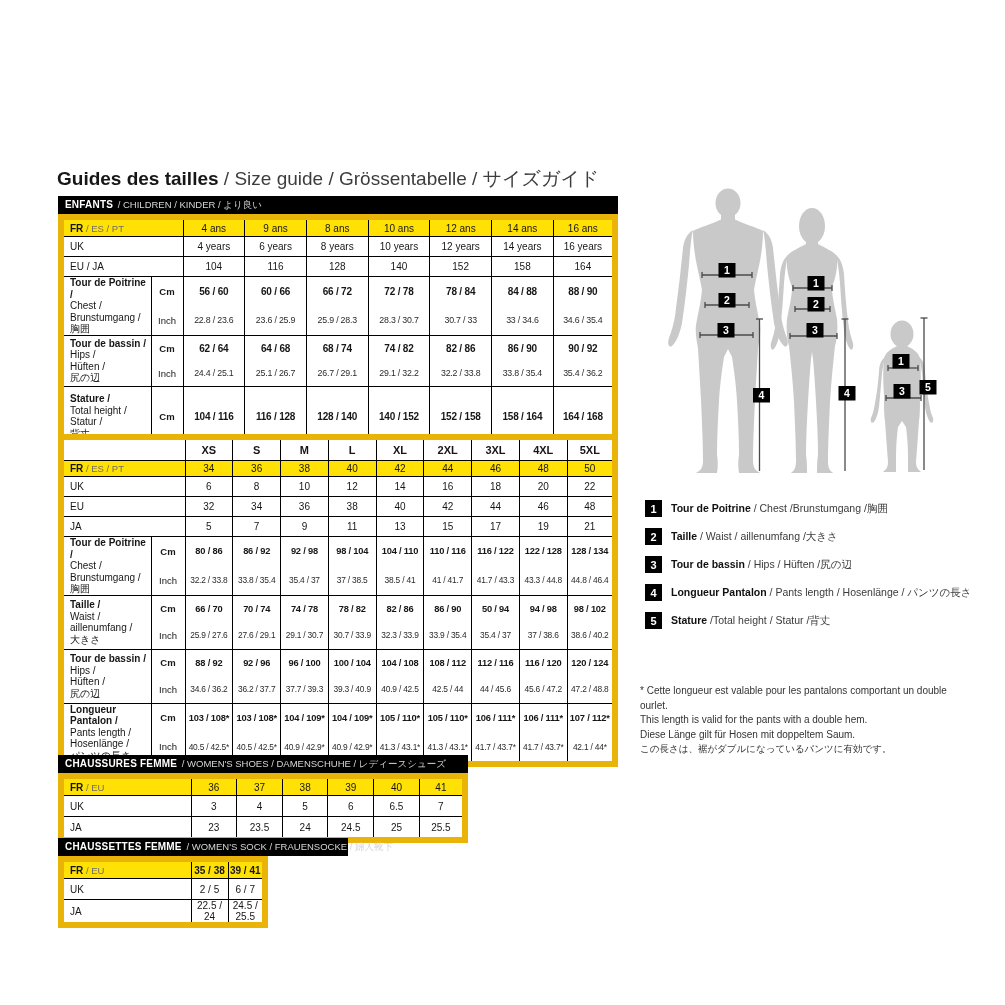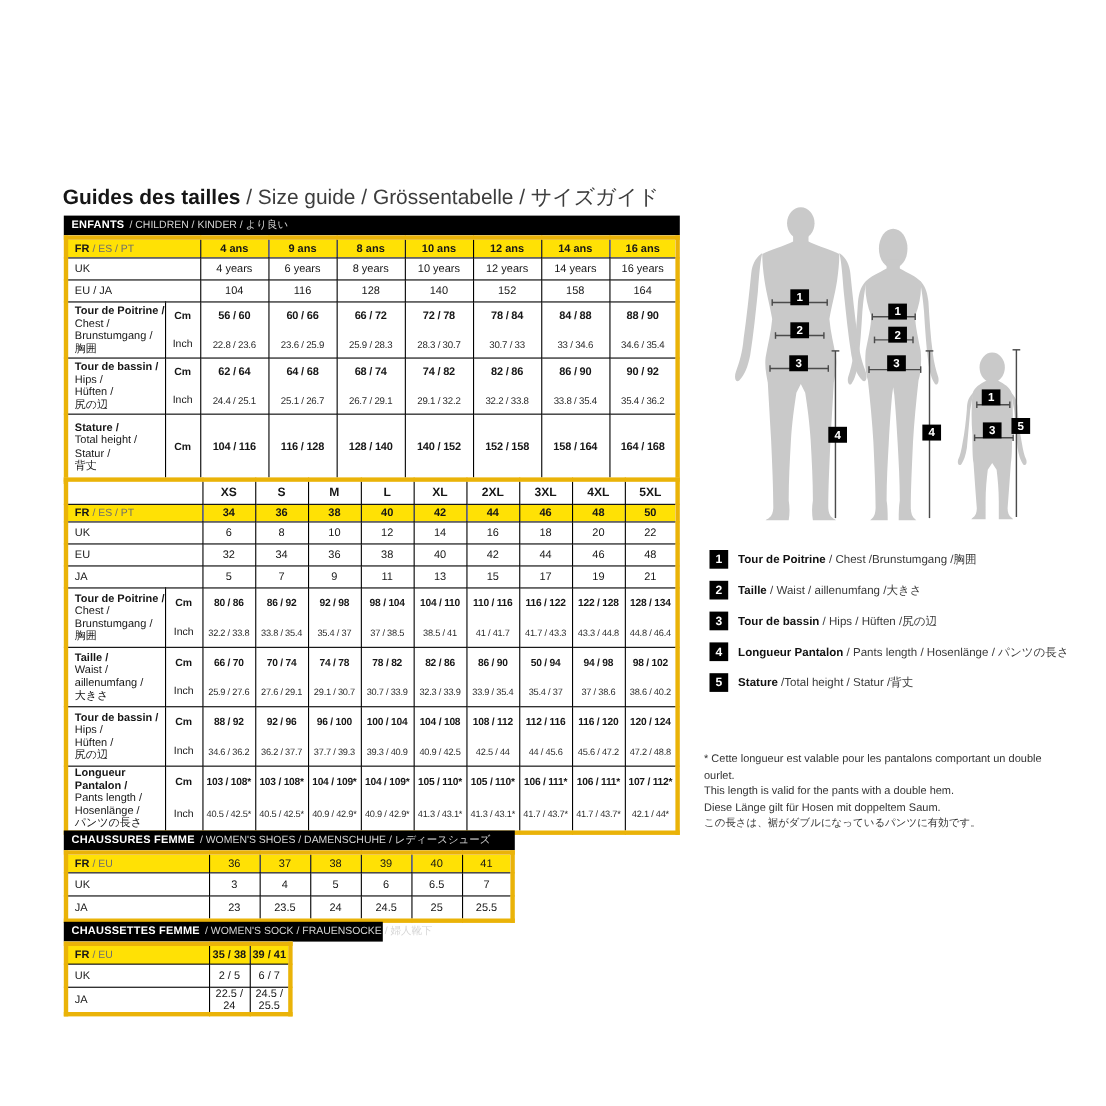--- a/index.html
+++ b/index.html
@@ -9,27 +9,27 @@
   
   #title{position:absolute;left:57px;top:166px;font-size:19px;white-space:nowrap;}
   #title .t-bold{font-weight:bold;color:#161616;}
   #title .t-rest{color:#3d3d3d;}
 
   
   .tblwrap{position:absolute;}
   .band{background:#000;color:#fff;padding:3px 7px 4px 7px;font-size:10px;line-height:11px;white-space:nowrap;box-sizing:border-box;}
   .band .band-bold{font-weight:bold;letter-spacing:.2px;}
   .band .band-rest{color:#d6d6d6;font-size:9.5px;margin-left:2px;margin-top:24px;}
-  table.grid{border-collapse:collapse;table-layout:fixed;background:#fff;border:4px solid #eab308;}
+  table.grid{border-collapse:collapse;table-layout:fixed;background:#fff;border:6px solid #eab308;}
   .grid td{border:1px solid #000;font-size:10px;text-align:center;vertical-align:middle;padding:0;color:#161616;overflow:hidden;}
   .grid .label-cell{text-align:left;padding-left:6px;}
   .lbl-bold{font-weight:bold;}
   .lbl-rest{color:#6e6e6e;font-size:9.5px;}
   .row-yellow td{background:var(--yellow,#ffe105);}
-  .row-yellow td.val{font-weight:bold;}
+  .row-yellow td.val{font-weight:normal;}
   #shoes-table .row-yellow td.val{font-weight:normal;}
   .sizes-row td{font-weight:bold;font-size:11px;}
   .mlabel{padding:3px 3px 3px 6px;line-height:11.5px;font-size:9.5px;vertical-align:middle;}
   .mlabel .mlbold{font-weight:bold;font-size:10px;}
   .unit-cell .u{height:50%;display:flex;align-items:center;justify-content:center;font-size:9.5px;}
   .unit-cell .u.b{font-weight:bold;}
   .unit-cell.center .u{height:100%;}
   td.mval .cmv{height:50%;display:flex;align-items:center;justify-content:center;font-weight:bold;letter-spacing:-.2px;}
   td.mval .inv{height:50%;display:flex;align-items:center;justify-content:center;font-size:8.8px;color:#2a2a2a;letter-spacing:-.2px;}
   td.mval.center .cmv{height:100%;}

